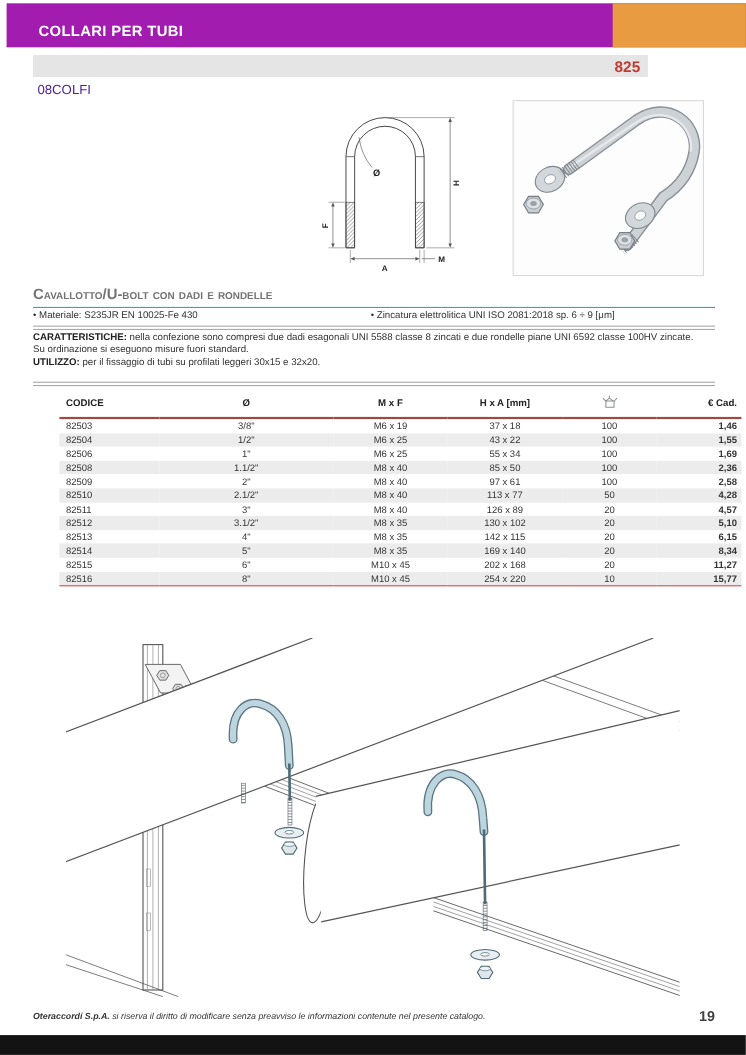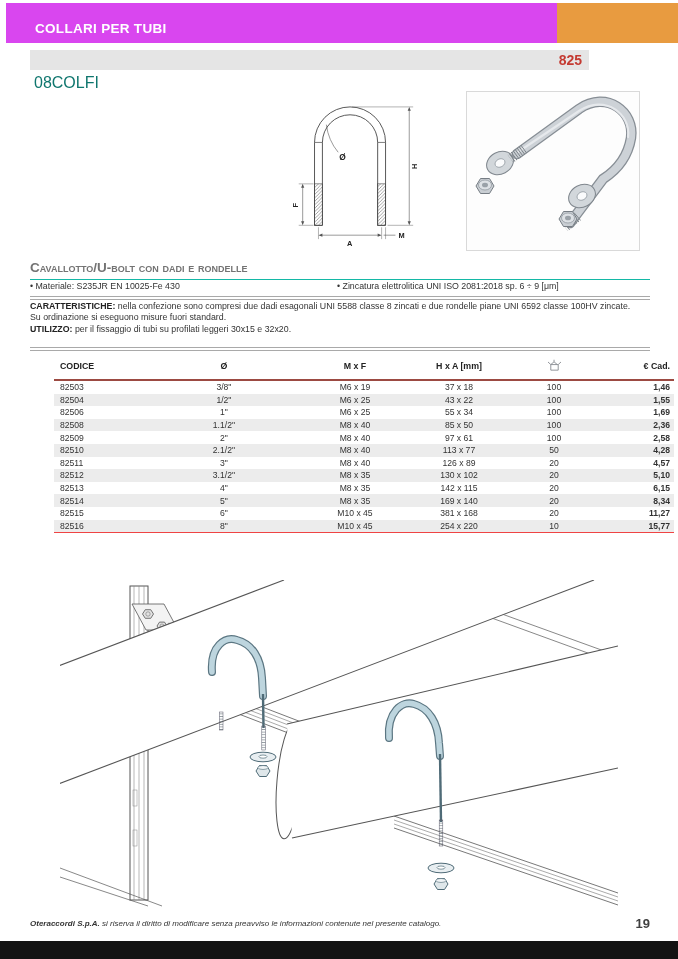--- a/index.html
+++ b/index.html
@@ -1,27 +1,27 @@
 <!DOCTYPE html>
 <html><head>
 <meta charset="utf-8">
 <style>
   html,body{margin:0;padding:0;}
   body{
     width:678px;height:959px;position:relative;background:#fff;overflow:hidden;
     font-family:"Liberation Sans","DejaVu Sans",sans-serif;color:#333;
   }
   
-  .topbar{position:absolute;left:6px;top:3px;right:0;height:40px;background:#d946ef;}
+  .topbar{position:absolute;left:6px;top:3px;right:0;height:40px;background:#a21caf;}
   .topbar-orange{position:absolute;left:551px;top:0;right:0;height:40px;background:#e89b40;}
   .topbar-title{position:absolute;left:29px;bottom:7px;color:#fff;font-weight:bold;
     font-size:13.5px;letter-spacing:.3px;}
   .graybar{position:absolute;left:30px;top:50px;width:559px;height:20px;background:#e5e5e5;}
   .page-num{position:absolute;right:7px;top:0;line-height:20px;font-size:14px;font-weight:bold;color:#c43a31;}
-  .product-code{position:absolute;left:34px;top:74px;font-size:16px;color:#0f766e;text-align:center;}
+  .product-code{position:absolute;left:34px;top:74px;font-size:12px;color:#4c1d95;text-align:center;}
   
   .tech-drawing{position:absolute;left:279px;top:99px;}
   .photo-box{position:absolute;left:466px;top:91px;width:172px;height:158px;border:1px solid #d9d9d9;background:#fdfdfd;}
   
   .section{position:absolute;left:30px;width:620px;}
   .sec-title{top:260px;font-size:13.5px;font-weight:bold;color:#737373;
     font-variant:small-caps;border-bottom:1px solid #14b8a6;padding-bottom:4px;}
   .bullets{top:281px;height:13px;font-size:8.8px;color:#333;}
   .bullets .b2{position:absolute;left:307px;top:0;}
   .hr-double{border-top:1px solid #a9a9a9;border-bottom:1px solid #a9a9a9;height:2px;}
@@ -249,21 +249,21 @@
           <td class="c1">5"</td>
           <td class="c2">M8 x 35</td>
           <td class="c3">169 x 140</td>
           <td class="c4">20</td>
           <td class="c5">8,34</td>
         </tr>
         <tr>
           <td class="c0">82515</td>
           <td class="c1">6"</td>
           <td class="c2">M10 x 45</td>
-          <td class="c3">381 x 168</td>
+          <td class="c3">202 x 168</td>
           <td class="c4">20</td>
           <td class="c5">11,27</td>
         </tr>
         <tr>
           <td class="c0">82516</td>
           <td class="c1">8"</td>
           <td class="c2">M10 x 45</td>
           <td class="c3">254 x 220</td>
           <td class="c4">10</td>
           <td class="c5">15,77</td>

